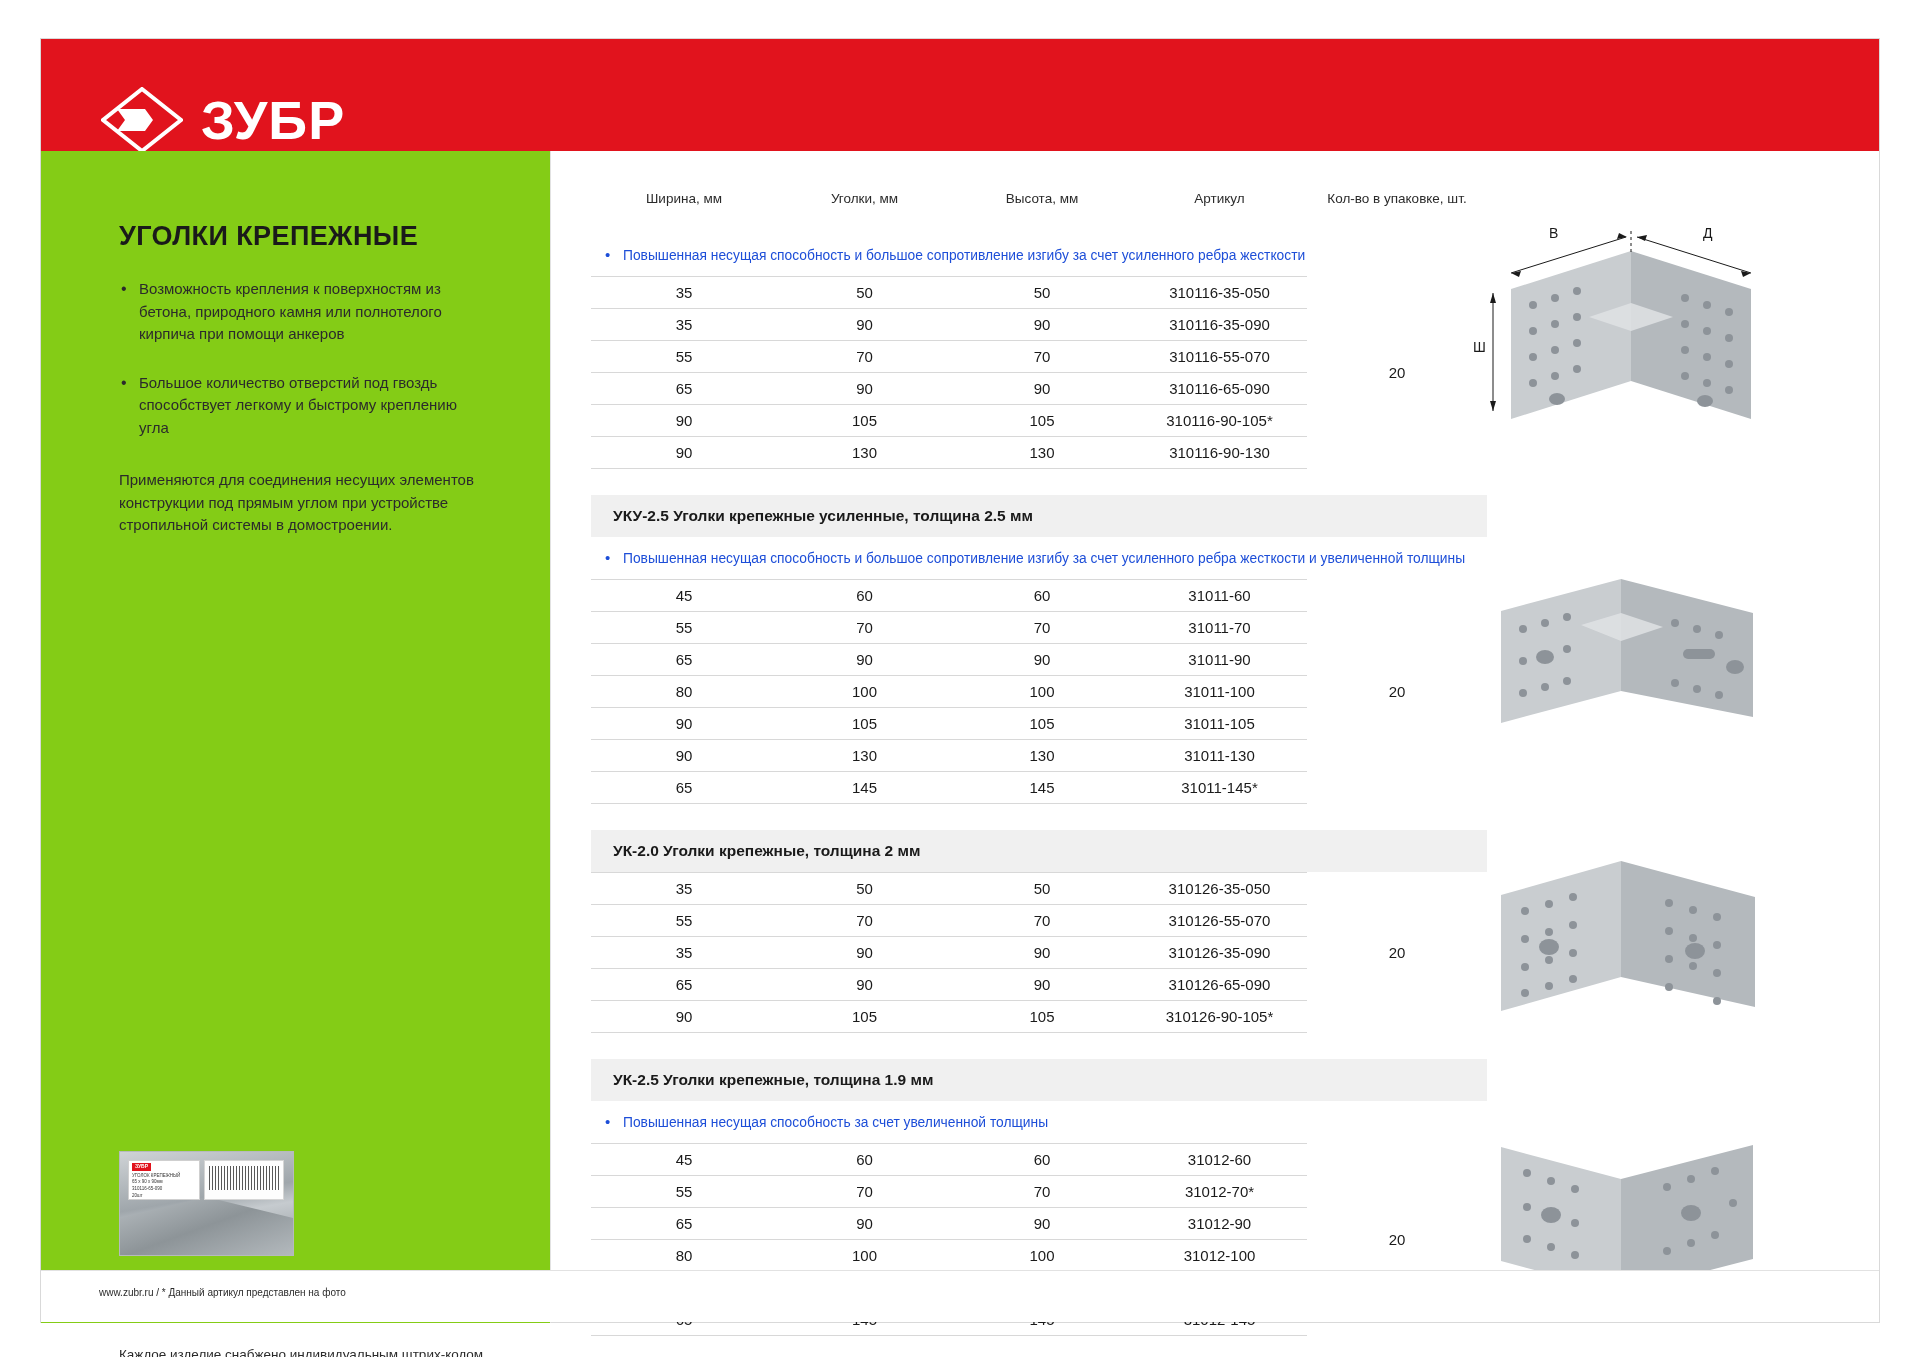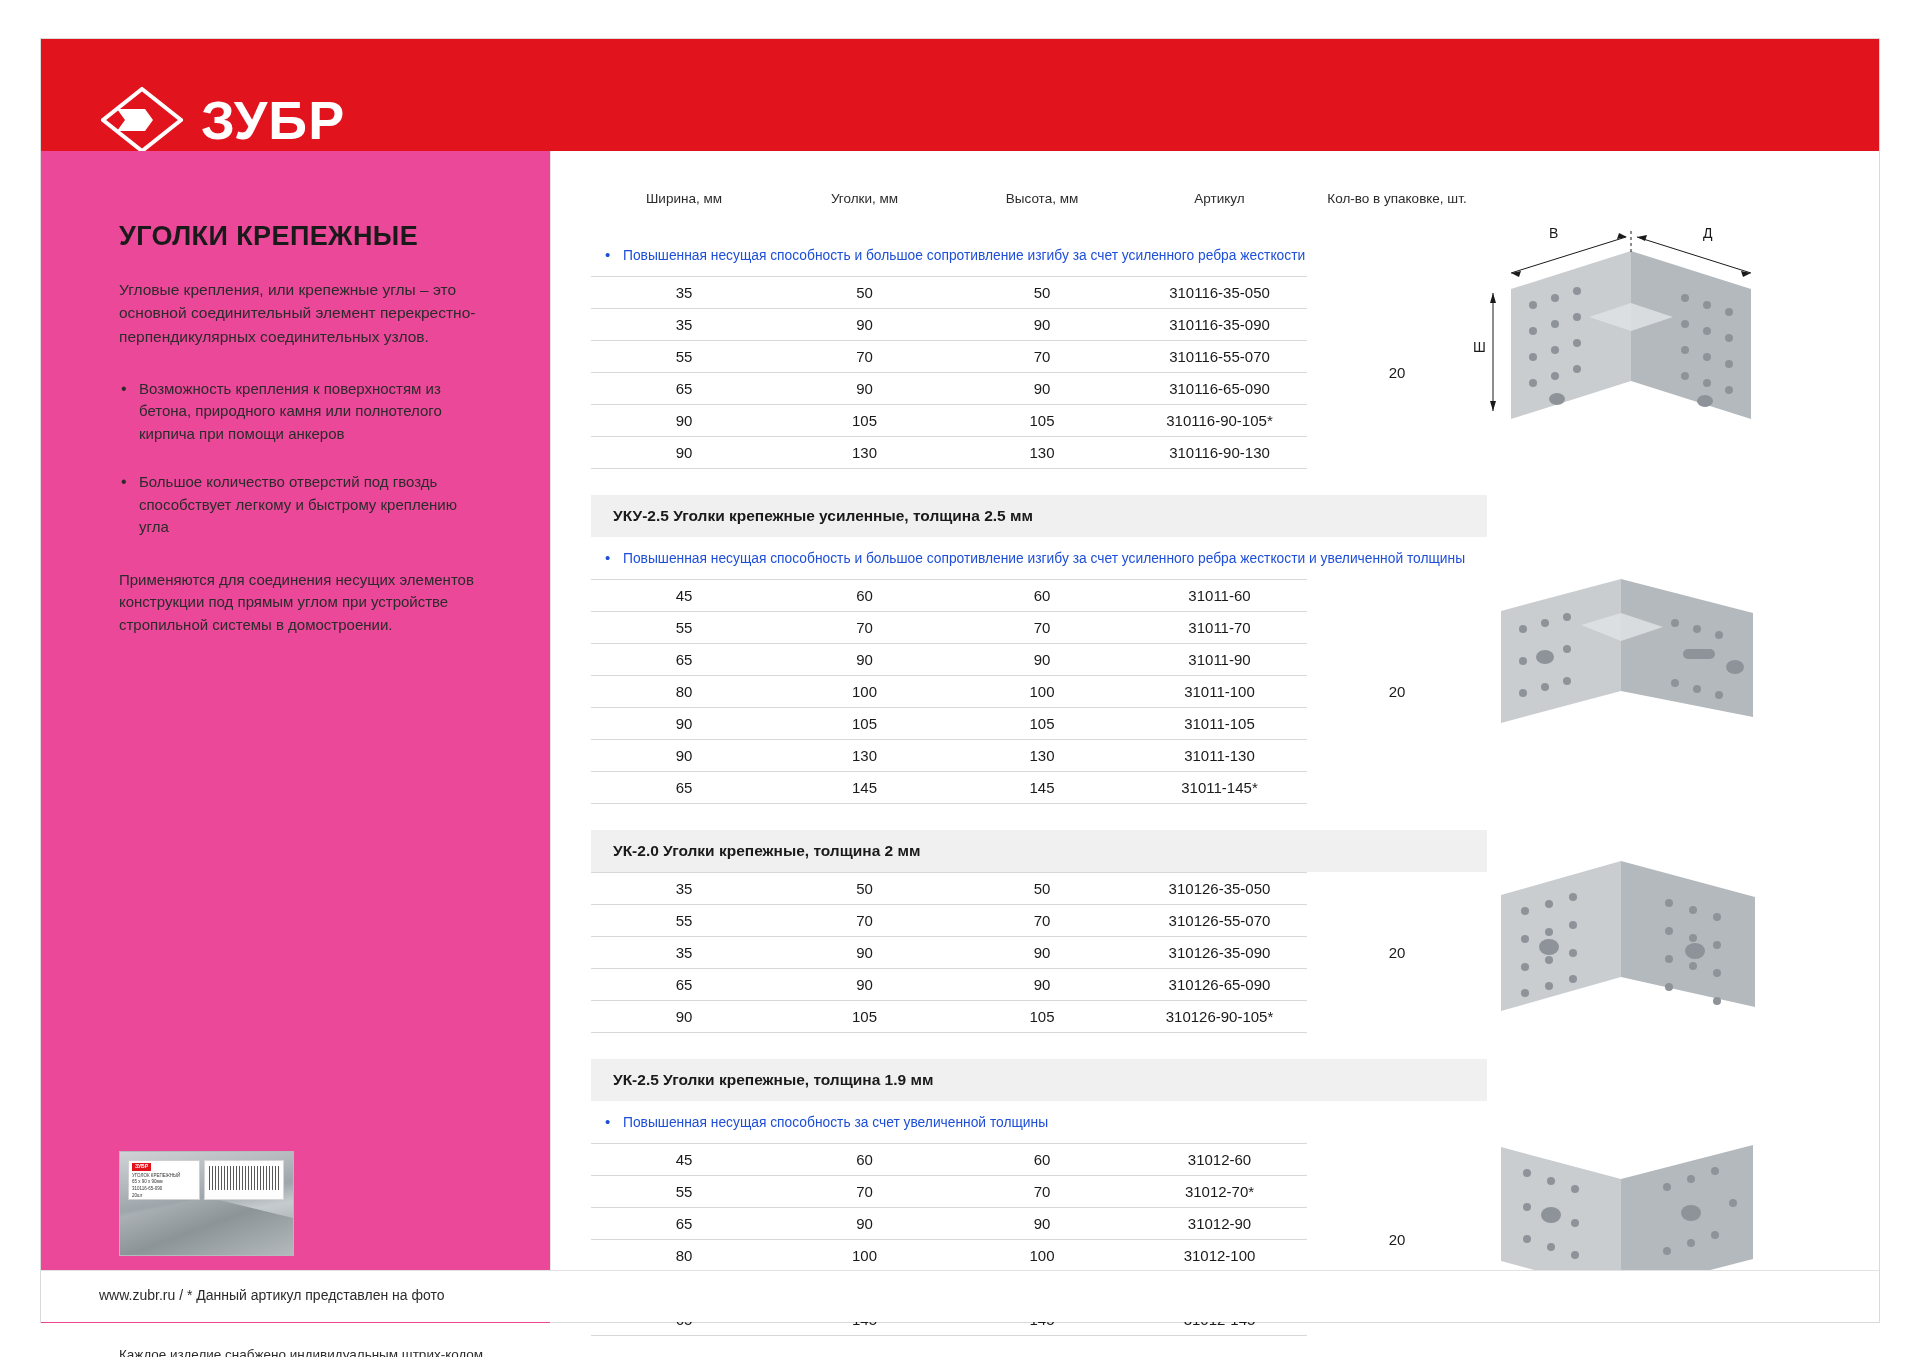--- a/index.html
+++ b/index.html
@@ -34,21 +34,21 @@
   }
   .logo-mark svg { display:block; }
   .logo-text {
     font-size:54px; font-weight:bold; letter-spacing:1px;
     color:#ffffff; line-height:1;
     font-family:"Liberation Sans", sans-serif;
   }
   
   .left-col {
     position:absolute; left:0; top:112px; width:510px; height:1172px;
-    background:#ec4899;
+    background:#84cc16;
     border-right:1px solid #e2e2e2;
   }
   .left-inner { padding:70px 60px 0 78px; }
   .title {
     font-size:27px; font-weight:bold; letter-spacing:.4px;
     margin:0 0 26px 0; color:#1a1a1a;
   }
   .lead {
     font-size:15.5px; line-height:1.5; color:#2b2b2b; margin:0 0 30px 0;
   }
@@ -98,21 +98,21 @@
   .pack-type .ttl { display:block; }
   .barcode-note {
     margin-top:30px; font-size:13.5px; color:#2b2b2b;
   }
   
   .footer {
     position:absolute; left:0; bottom:0; width:100%; height:52px;
     border-top:1px solid #e2e2e2; background:#ffffff;
   }
   .footer-text {
-    position:absolute; left:58px; top:16px; font-size:14px; color:#2b2b2b;
+    position:absolute; left:58px; top:16px; font-size:10px; color:#2b2b2b;
   }
   
   .main {
     position:absolute; left:510px; top:112px; right:0; bottom:52px;
     padding:40px 0 0 40px;
   }
   .col-head {
     display:flex; font-size:13.5px; color:#2b2b2b; padding:0 0 28px 0;
   }
   .col-head div { }
@@ -174,21 +174,20 @@
           <path d="M16,22 H44 L52,33 L44,44 H16 L24,33 Z" fill="#ffffff"></path>
         </svg>
       </span>
       <span class="logo-text">ЗУБР</span>
     </div>
   </div>
 
   <div class="left-col">
     <div class="left-inner">
       <h1 class="title">УГОЛКИ КРЕПЕЖНЫЕ</h1>
-      <p class="lead">Угловые крепления, или крепежные углы – это основной соединительный элемент перекрестно-перпендикулярных соединительных узлов.</p>
       <ul class="bullets">
         <li>Возможность крепления к поверхностям из бетона, природного камня или полнотелого кирпича при помощи анкеров</li>
         <li>Большое количество отверстий под гвоздь способствует легкому и быстрому креплению угла</li>
       </ul>
       <p class="note">Применяются для соединения несущих элементов конструкции под прямым углом при устройстве стропильной системы в домостроении.</p>
     </div>
 
     <div class="pack-block">
       <div class="pack-img">
         <div class="pack-fold"></div>

